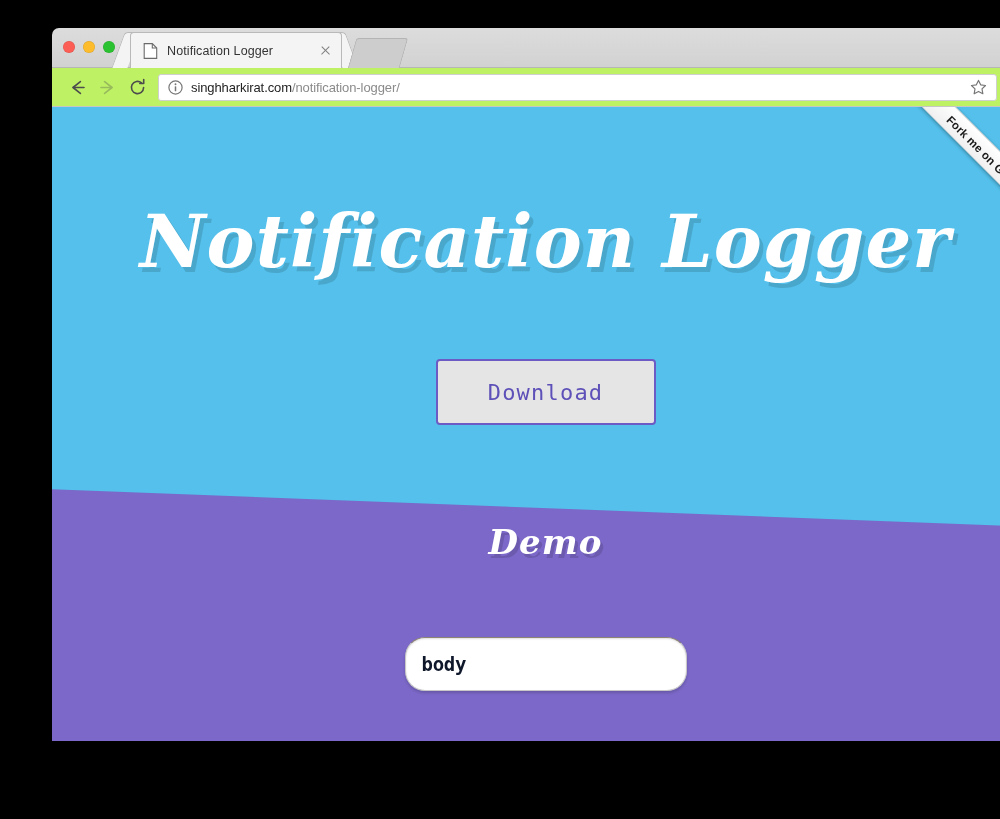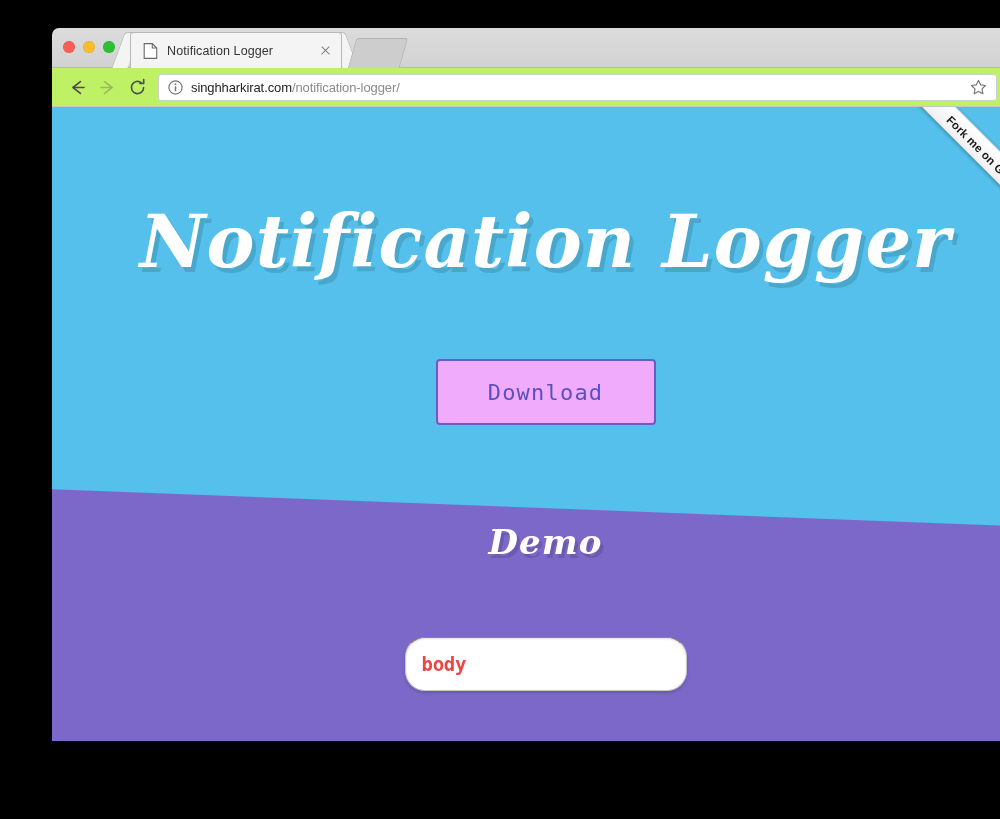--- a/index.html
+++ b/index.html
@@ -261,21 +261,21 @@
   }
 
   
   .download-btn {
     position: absolute;
     left: 50%;
     top: 252px;
     transform: translateX(-50%);
     width: 220px;
     height: 66px;
-    background: #f0abfc;
+    background: #e5e5e5;
     border: 2px solid #6c5bc4;
     border-radius: 4px;
     display: flex;
     align-items: center;
     justify-content: center;
     font-family: "DejaVu Sans Mono", monospace;
     font-size: 22px;
     color: #5d50b8;
     letter-spacing: 1.2px;
   }
@@ -302,21 +302,21 @@
     transform: translateX(-50%);
     width: 282px;
     height: 54px;
     background: #ffffff;
     border: 1px solid #c8c8c8;
     border-top-color: #8e8575;
     border-radius: 20px;
     font-family: "DejaVu Sans Mono", monospace;
     font-size: 19px;
     font-weight: bold;
-    color: #ef4444;
+    color: #0f172a;
     padding: 0 16px;
     outline: none;
     box-shadow: 0 2px 3px rgba(0,0,0,0.16), inset 0 1px 2px rgba(0,0,0,0.13);
     letter-spacing: -0.3px;
   }
 </style>
 </head>
 <body>
 
 <div class="browser-window">

